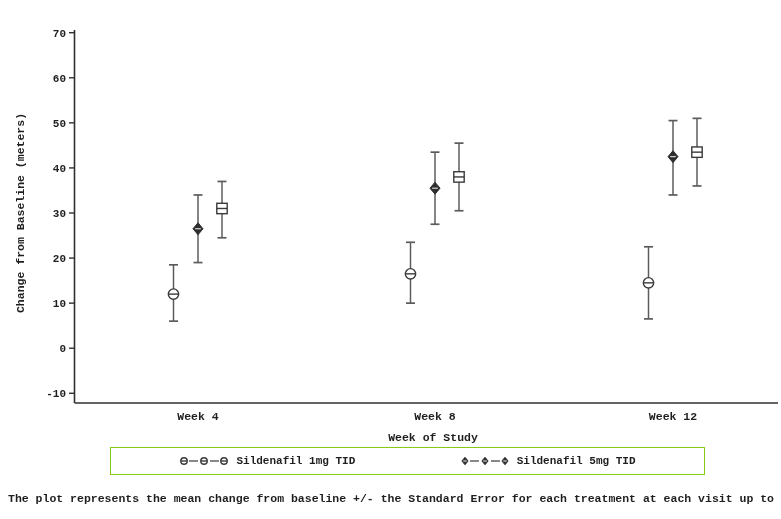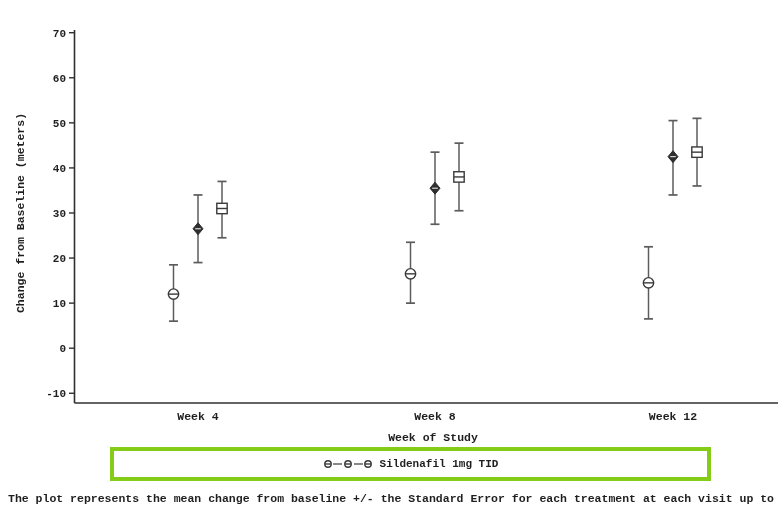--- a/index.html
+++ b/index.html
@@ -7,21 +7,21 @@
     position:relative;width:781px;height:519px;background:#ffffff;overflow:hidden;
     font-family:"Liberation Mono",monospace;
   }
   #chart{position:absolute;left:0;top:0;}
   svg text{
     font-family:"Liberation Mono",monospace;
     font-weight:bold;fill:#1f1f1f;
   }
   .legend{
     position:absolute;left:110px;top:447px;width:593px;height:26px;
-    border:4px solid #84cc16;background:#ffffff;
+    border:1px solid #84cc16;background:#ffffff;
     display:flex;align-items:center;justify-content:space-evenly;gap:36px;
   }
   .legend-item{display:flex;align-items:center;gap:7px;}
   .legend-item span{
     font-size:11px;font-weight:bold;color:#1f1f1f;white-space:nowrap;
   }
   .caption{
     position:absolute;left:8px;top:492px;width:770px;
     font-size:11.5px;font-weight:bold;color:#1f1f1f;white-space:nowrap;
   }
@@ -133,15 +133,28 @@
           <line x1="31" y1="7" x2="40" y2="7" stroke="#3a3a3a" stroke-width="1.2"></line>
           <circle cx="5" cy="7" r="3.224" fill="#ffffff" stroke="#3a3a3a" stroke-width="1.4"></circle>
           <line x1="1.7759999999999998" y1="7" x2="8.224" y2="7" stroke="#3a3a3a" stroke-width="1.4"></line>
           <circle cx="25" cy="7" r="3.224" fill="#ffffff" stroke="#3a3a3a" stroke-width="1.4"></circle>
           <line x1="21.776" y1="7" x2="28.224" y2="7" stroke="#3a3a3a" stroke-width="1.4"></line>
           <circle cx="45" cy="7" r="3.224" fill="#ffffff" stroke="#3a3a3a" stroke-width="1.4"></circle>
           <line x1="41.775999999999996" y1="7" x2="48.224000000000004" y2="7" stroke="#3a3a3a" stroke-width="1.4"></line>
         </svg>
         <span>Sildenafil 1mg TID</span>
       </div>
+      <div class="legend-item">
+        <svg width="50" height="14" viewBox="0 0 50 14">
+          <line x1="10" y1="7" x2="19" y2="7" stroke="#3a3a3a" stroke-width="1.2"></line>
+          <line x1="31" y1="7" x2="40" y2="7" stroke="#3a3a3a" stroke-width="1.2"></line>
+          <path d="M 5 3.2800000000000002 L 8.1 7 L 5 10.719999999999999 L 1.9 7 Z" fill="#2e2e2e" stroke="#2e2e2e" stroke-width="1"></path>
+          <line x1="3.2640000000000002" y1="7" x2="6.736" y2="7" stroke="#e8e8e8" stroke-width="1.1"></line>
+          <path d="M 25 3.2800000000000002 L 28.1 7 L 25 10.719999999999999 L 21.9 7 Z" fill="#2e2e2e" stroke="#2e2e2e" stroke-width="1"></path>
+          <line x1="23.264" y1="7" x2="26.736" y2="7" stroke="#e8e8e8" stroke-width="1.1"></line>
+          <path d="M 45 3.2800000000000002 L 48.1 7 L 45 10.719999999999999 L 41.9 7 Z" fill="#2e2e2e" stroke="#2e2e2e" stroke-width="1"></path>
+          <line x1="43.264" y1="7" x2="46.736" y2="7" stroke="#e8e8e8" stroke-width="1.1"></line>
+        </svg>
+        <span>Sildenafil 5mg TID</span>
+      </div>
     </div>
   <div class="caption">The plot represents the mean change from baseline +/- the Standard Error for each treatment at each visit up to week 12.</div>
 </div>
 
 </body></html>

